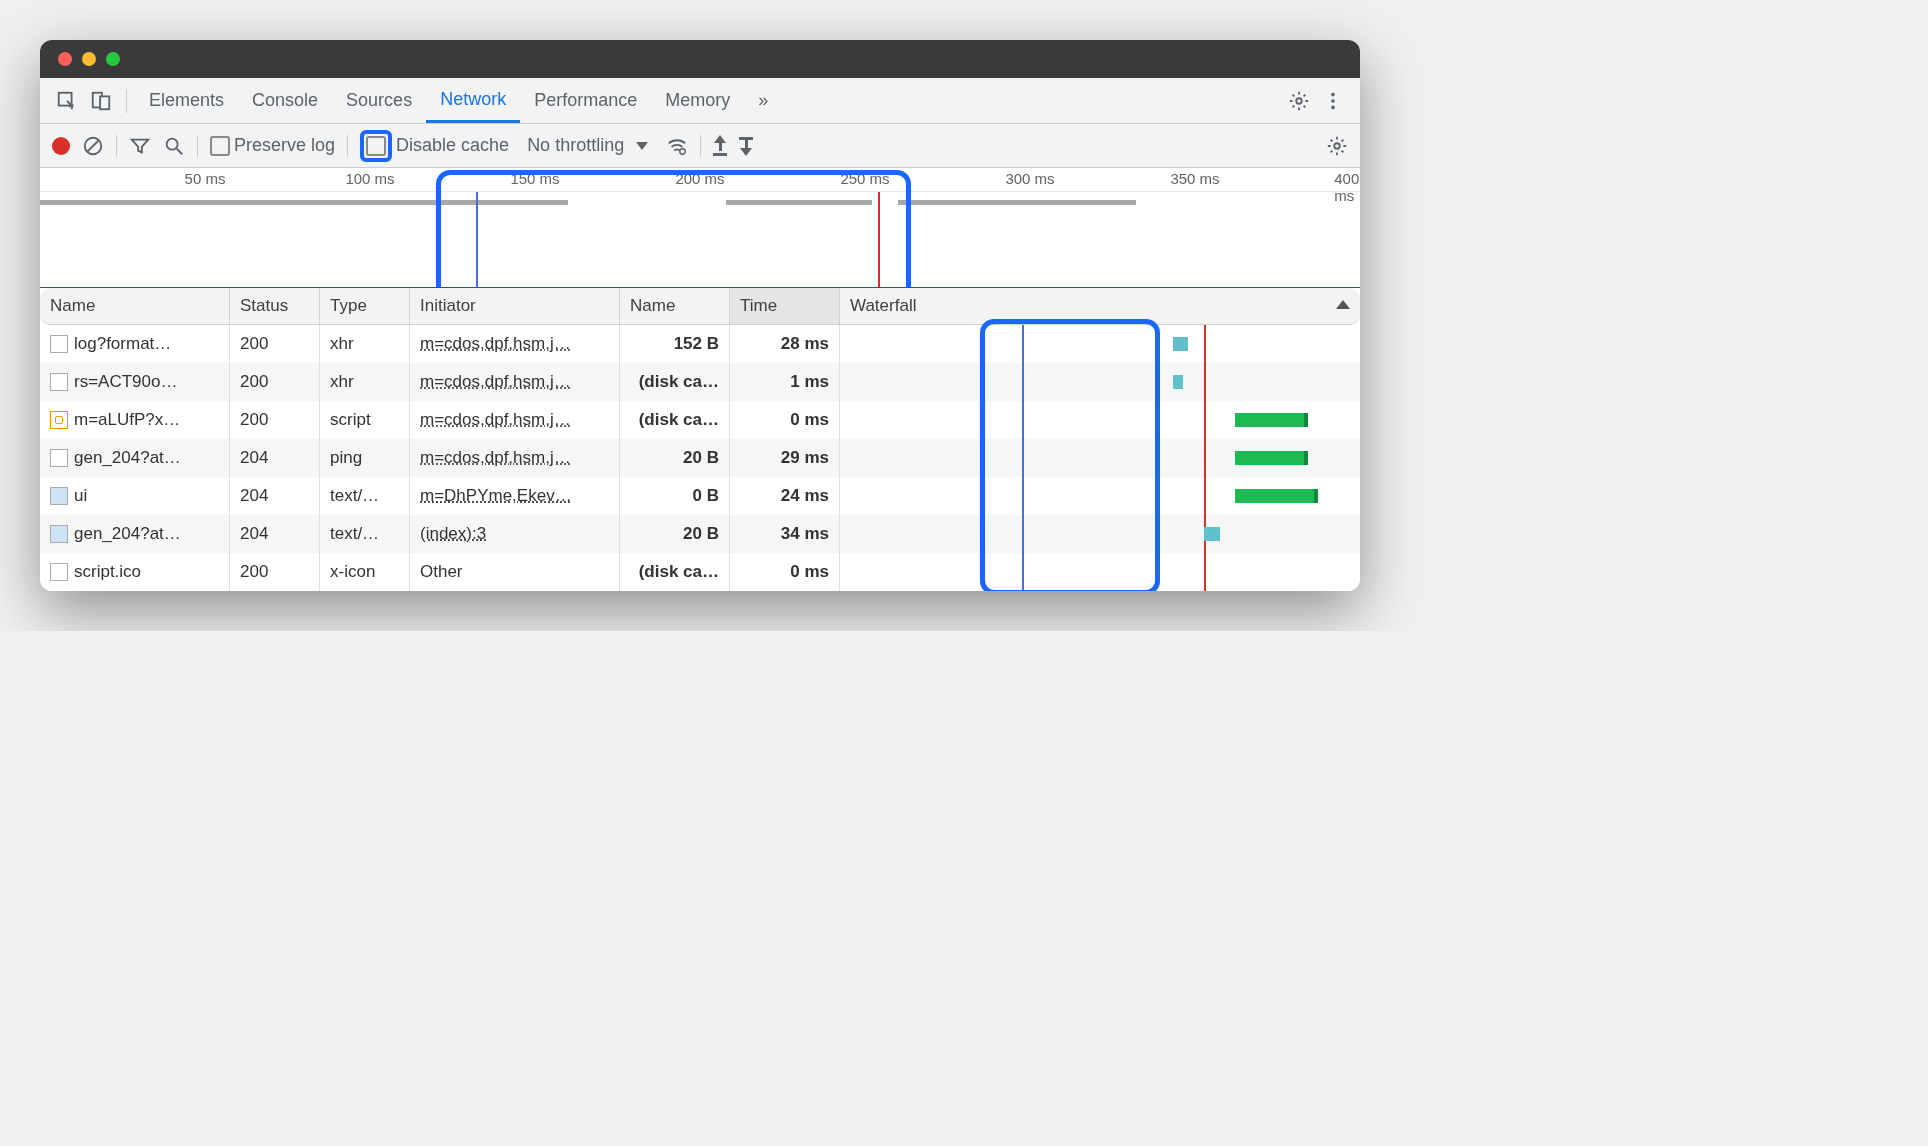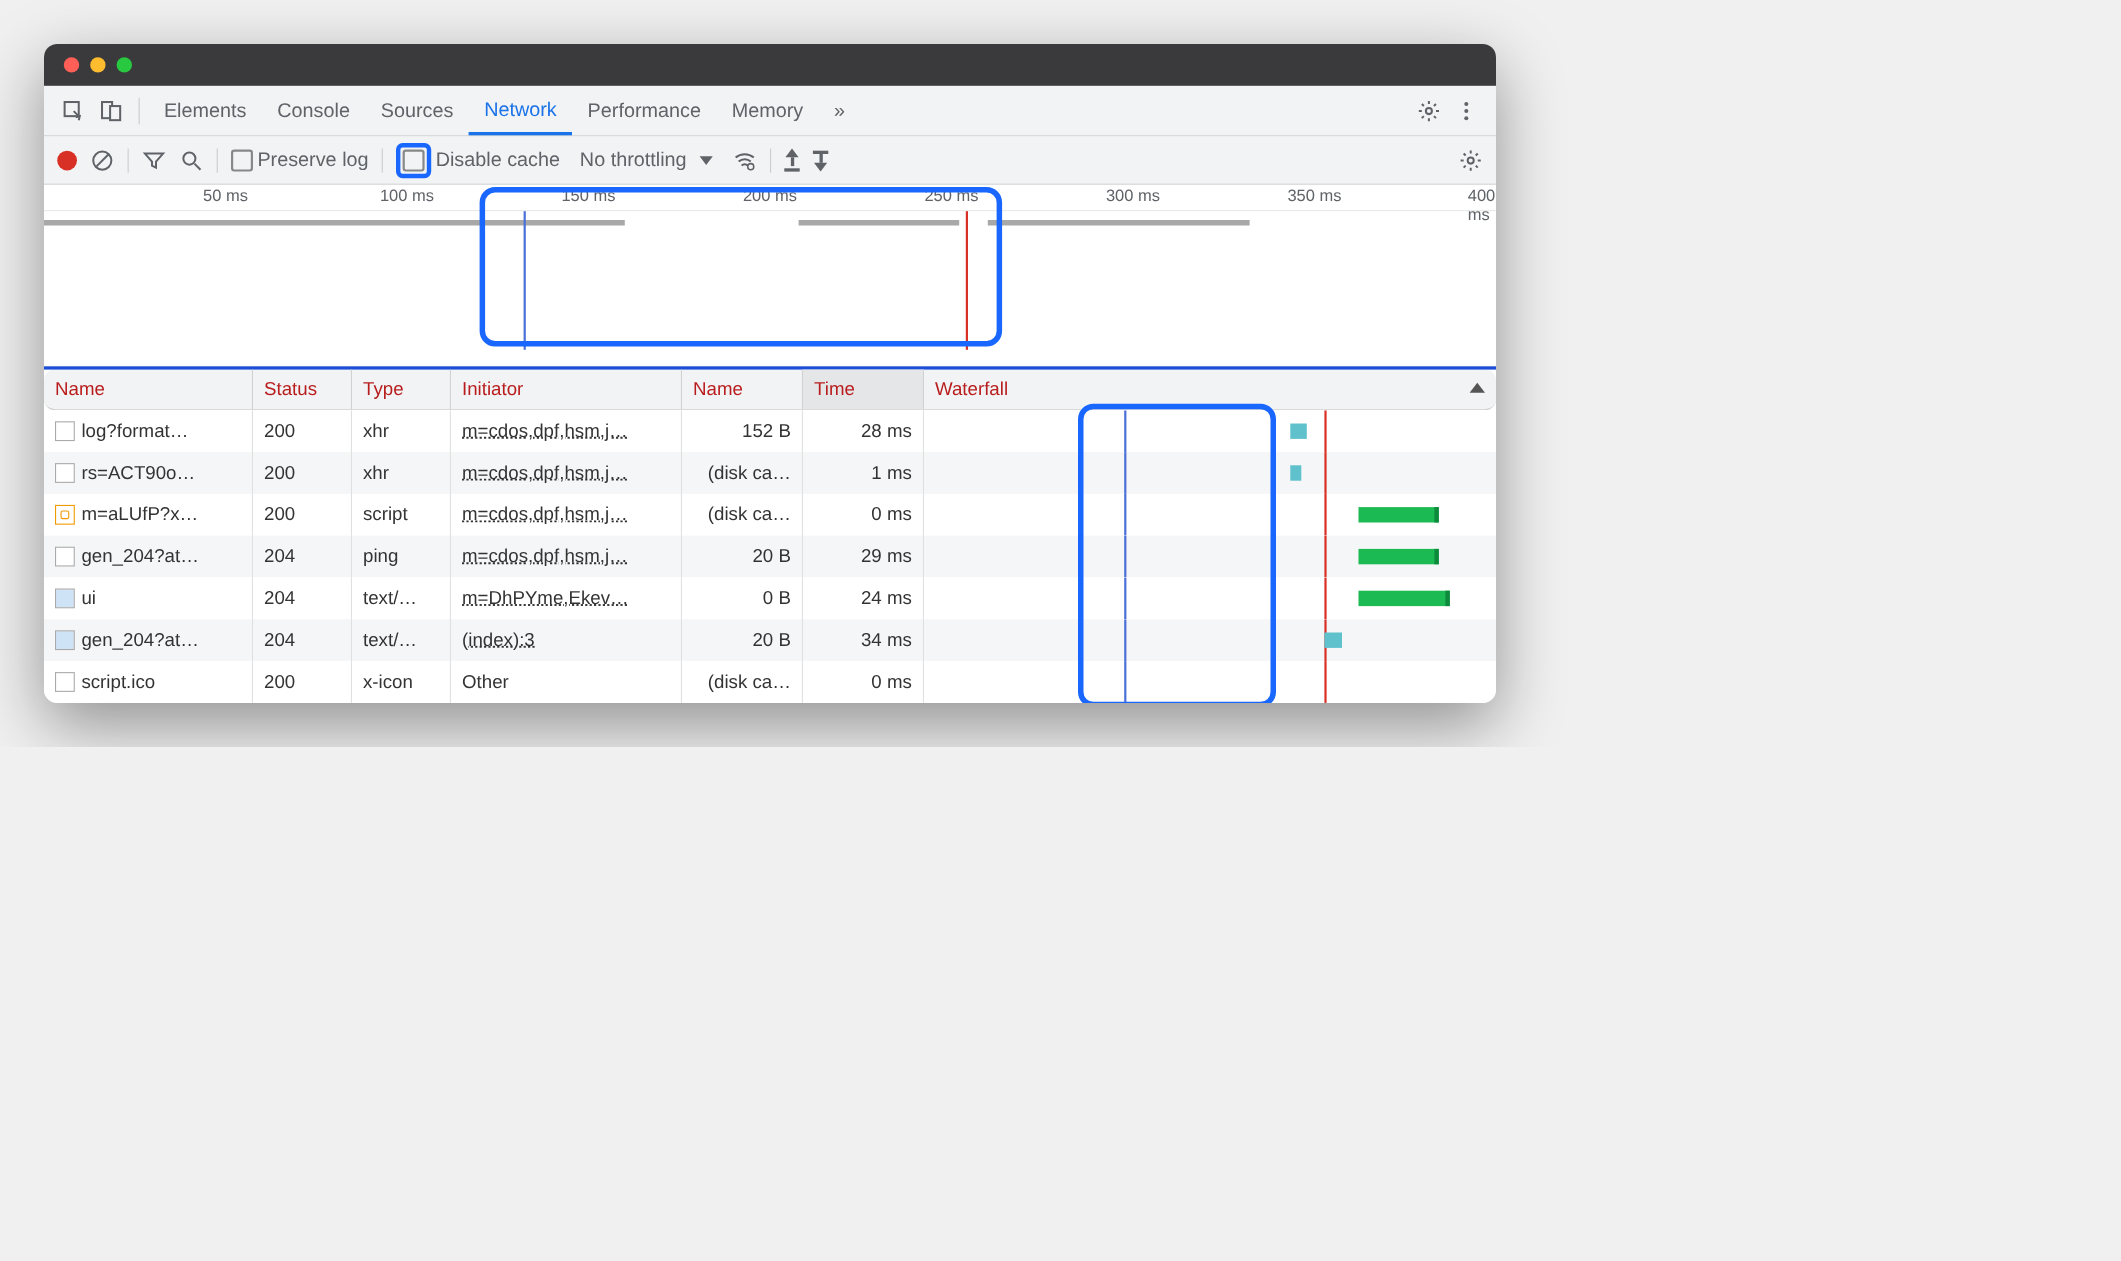--- a/index.html
+++ b/index.html
@@ -62,42 +62,42 @@
 .select-throttle { display: flex; align-items: center; gap: 12px; padding: 0 6px; }
 .tri-down { width: 0; height: 0; border-left: 6px solid transparent; border-right: 6px solid transparent; border-top: 8px solid #5f6368; }
 .tri-up { width: 0; height: 0; border-left: 6px solid transparent; border-right: 6px solid transparent; border-bottom: 8px solid #5f6368; }
 .arrow-up, .arrow-down { display: flex; flex-direction: column; align-items: center; }
 .arrow-up .bar, .arrow-down .bar { width: 3px; height: 8px; background: #5f6368; }
 .arrow-up { flex-direction: column; }
 .arrow-down { flex-direction: column-reverse; }
 .arrow-up .base, .arrow-down .base { width: 14px; height: 3px; background: #5f6368; margin-top: 2px; }
 
 .timeline {
-  height: 168px;
+  height: 120px;
   background: #fff;
-  border-bottom: 3px solid #1d4ed8;
+  border-bottom: 1px solid #1d4ed8;
   position: relative;
   overflow: hidden;
 }
 .ruler { height: 24px; border-bottom: 1px solid #e8e8e8; display: flex; font-size: 15px; color: #5f6368; position: relative; }
 .ruler .tick { position: absolute; top: 2px; transform: translateX(-50%); }
 .track-area { position: relative; height: 126px; }
 .gray-seg { position: absolute; top: 8px; height: 5px; background: #a8a8a8; }
 .vline { position: absolute; top: 0; bottom: 0; width: 2px; }
 .vblue { background: #4a6fd8; }
 .vred { background: #d93025; }
 .hlbox { position: absolute; border: 5px solid #1967ff; border-radius: 14px; }
 
 .headers {
   display: grid;
   grid-template-columns: 190px 90px 90px 210px 110px 110px 1fr;
   background: #f1f3f4;
   border-bottom: 1px solid #cfcfcf;
   font-size: 17px;
-  color: #b91c1c;
+  color: #404040;
   border-radius: 10px;
 }
 .headers div { padding: 8px 10px; border-right: 1px solid #d2d2d2; position: relative; cursor: pointer; }
 .headers div:last-child { border-right: none; }
 .headers .time { background: #e4e6e8; }
 .sort-tri { position: absolute; right: 10px; top: 12px; width: 0; height: 0; border-left: 7px solid transparent; border-right: 7px solid transparent; border-bottom: 9px solid #555; }
 
 .rows { font-size: 17px; color: #333; }
 .row {
   display: grid;
@@ -107,21 +107,21 @@
 .row:nth-child(odd) { background: #fff; }
 .row:nth-child(even) { background: #f5f6f7; }
 .row > div { padding: 6px 10px; border-right: 1px solid #e0e0e0; overflow: hidden; white-space: nowrap; text-overflow: ellipsis; display: flex; align-items: center; }
 .row > div:last-child { border-right: none; }
 .namecell { gap: 6px; }
 .ficon { width: 18px; height: 18px; border: 1px solid #aaa; background: #fff; flex-shrink: 0; }
 .ficon.js { border-color: #f29900; position: relative; }
 .ficon.js::after { content: ""; position: absolute; inset: 4px; border: 1px solid #f29900; border-radius: 2px; }
 .ficon.img { border-color: #aaa; background: linear-gradient(#cfe3f7, #cfe3f7); }
 .initiator { text-decoration: underline dotted; color: #333; }
-.row .size, .row .time { justify-content: flex-end; }
+.row .size, .row .time { justify-content: flex-end; font-weight: bold; }
 
 .waterfall-cell { position: relative; padding: 0 !important; }
 .wline { position: absolute; top: 0; bottom: 0; width: 2px; }
 .wbar { position: absolute; height: 14px; top: 12px; }
 .wbar.teal { background: #5ec1cc; }
 .wbar.green { background: #1cba52; border-right: 4px solid #0d8a3c; }
 
 .footer {
   display: flex;
   align-items: center;

